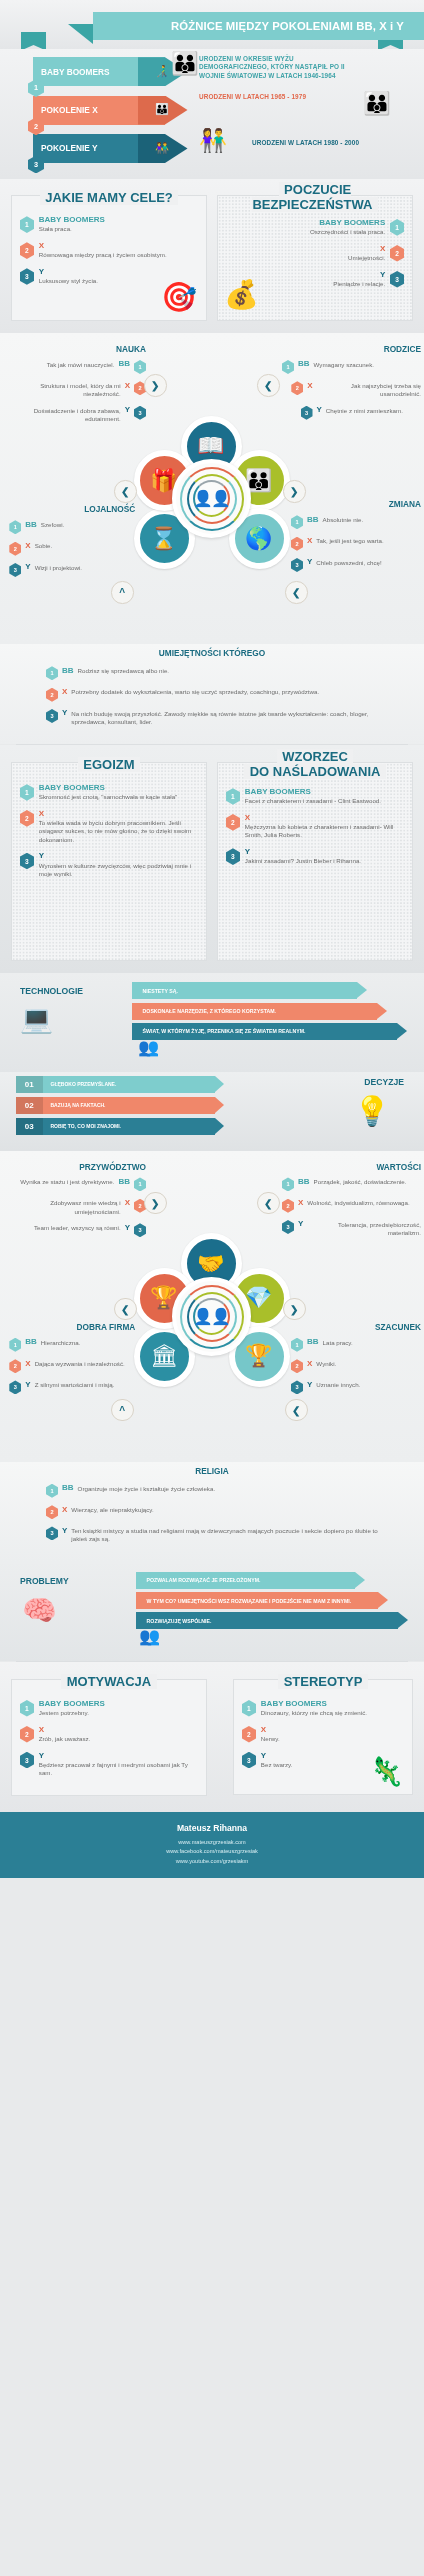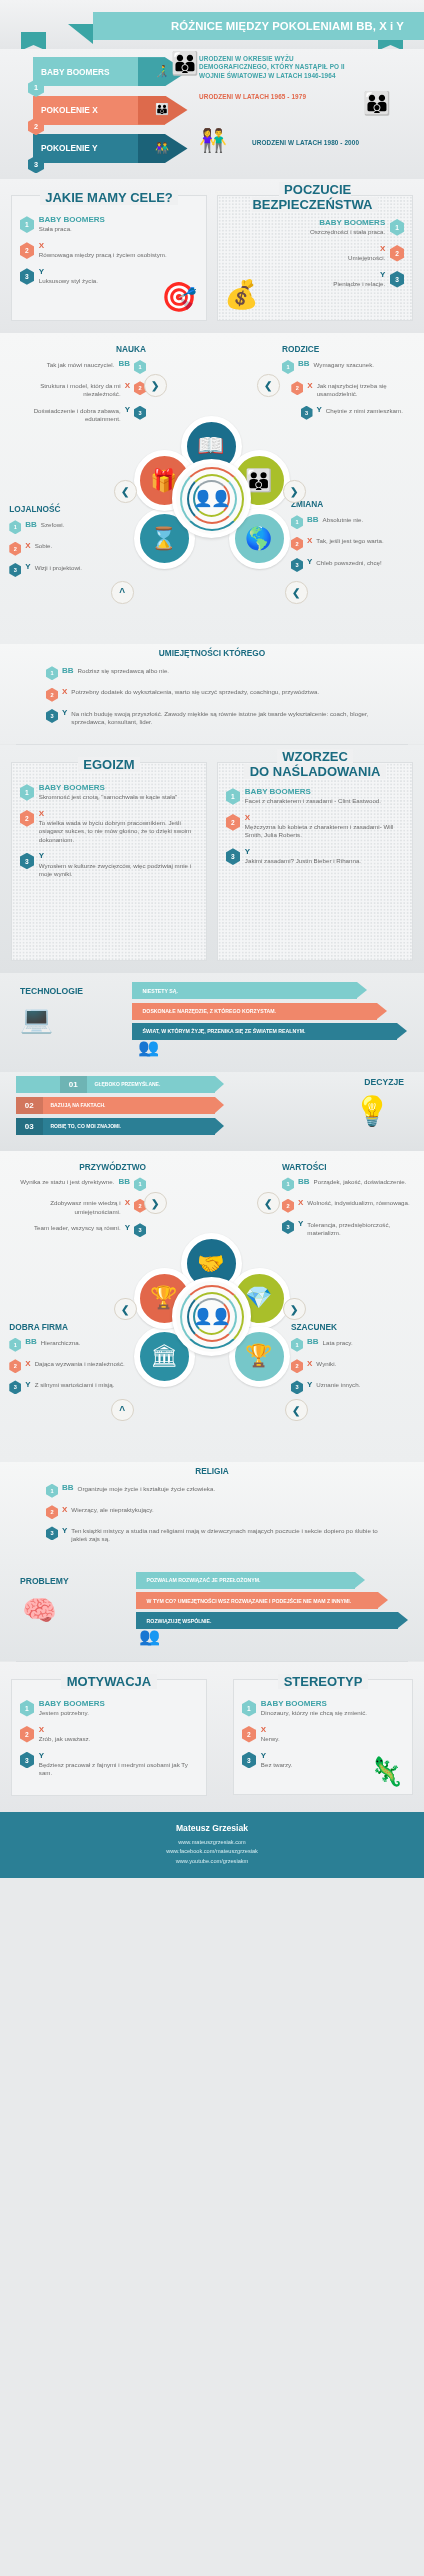--- a/index.html
+++ b/index.html
@@ -166,21 +166,21 @@
   .core-people { position: relative; z-index: 4; font-size: 16px; letter-spacing: -1.3px; }
 
   .node {
     position: absolute; width: 22.5px; height: 22.5px; border-radius: 50%;
     border: 1px solid #d9d3c8; background: #f5f5f3;
     display: flex; align-items: center; justify-content: center;
     color: #1a6b80; font-size: 10px; font-weight: bold;
     z-index: 5;
   }
 
-  .hub-txt { position: absolute; width: 152px; }
+  .hub-txt { position: absolute; width: 152px; text-align: right; }
   .hub-txt .ht {
     font-weight: bold; font-size: 8.3px; color: #1a6b80;
     margin-bottom: 4.6px; text-transform: uppercase;
   }
 
   
   .wide { padding: 4px 46px 12px; }
   .wide .wt { text-align: center; font-weight: bold; font-size: 8.3px; color: #1a6b80; margin-bottom: 6.6px; }
 
   
@@ -216,21 +216,21 @@
     width: 26.5px; text-align: center; font-size: 8px; font-weight: bold;
     background: rgba(0,0,0,.12); height: 100%;
     display: flex; align-items: center; justify-content: center;
   }
   .bar .txt { padding-left: 8px; }
   .bar:after {
     content: ""; position: absolute; right: -9.3px; top: 0;
     border-style: solid; border-width: 8.6px 0 8.6px 9.3px;
     border-color: transparent transparent transparent currentColor;
   }
-  .b-teal { background: #7ecdcd; color: #7ecdcd; padding-left: 44px; }
+  .b-teal { background: #7ecdcd; color: #7ecdcd; }
   .b-sal  { background: #f0876a; color: #f0876a; }
   .b-dark { background: #2b7f95; color: #2b7f95; }
   .bar .num, .bar .txt { color: #fff; }
 
   
   .footer { background: #2b7f95; color: #fff; text-align: center; padding: 10.6px 0 12px; }
   .footer .name { font-weight: bold; font-size: 8.6px; margin-bottom: 4.6px; }
   .footer .link { font-size: 5.6px; line-height: 1.7; color: #d8eef3; }
 
   .divider { height: 0.7px; background: #dcdfe1; margin: 0 16px; }
@@ -774,20 +774,20 @@
               <div class="body">Bez twarzy.</div>
             </div>
           </div>
         </div>
         <div style="position:absolute; right:8px; bottom:6.6px; font-size:28px; color:#7ecdcd;">🦎</div>
       </div>
     </div>
   </div>
 
   <div class="band footer">
-    <div class="name">Mateusz Grzesiak</div>
+    <div class="name">Mateusz Rihanna</div>
     <div class="link">www.mateuszgrzesiak.com</div>
     <div class="link">www.facebook.com/mateuszgrzesiak</div>
     <div class="link">www.youtube.com/grzesiakm</div>
   </div>
 
 </div>
 
 
 </body></html>

